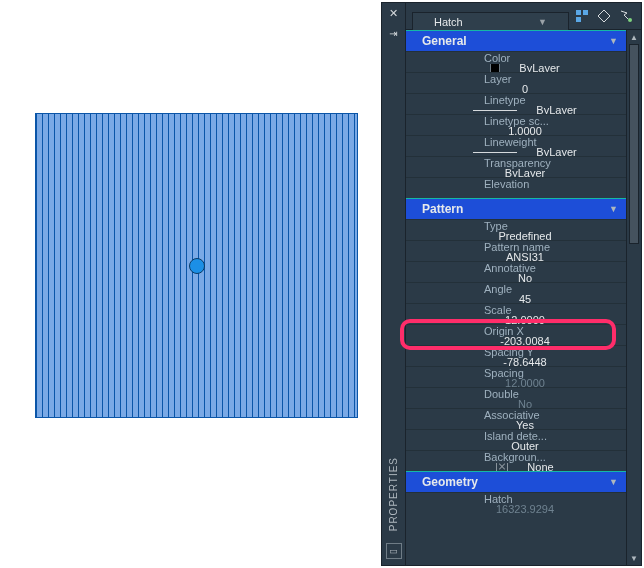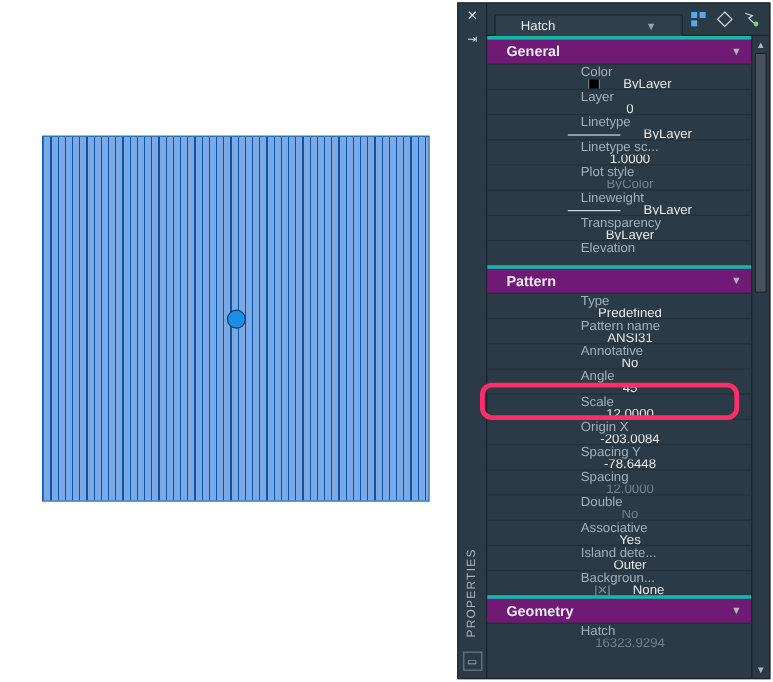--- a/index.html
+++ b/index.html
@@ -184,29 +184,29 @@
     left: 2px;
     right: 2px;
     top: 0;
     height: 200px;
     background: #45525e;
     border: 1px solid #1a232c;
     box-sizing: border-box;
   }
 
   .group-header {
-    background: #701a75;
+    background: #1d4ed8;
     color: #e6e9eb;
     font-weight: 600;
     font-size: 12px;
     padding: 3px 8px 3px 16px;
     display: flex;
     align-items: center;
     justify-content: space-between;
-    border-top: 3px solid #14b8a6;
+    border-top: 1px solid #14b8a6;
   }
   .group-header .collapse {
     font-size: 9px;
     color: #aeb7be;
   }
 
   .prop-row {
     display: flex;
     align-items: center;
     height: 20px;
@@ -345,26 +345,20 @@
               <span>ByLayer</span>
             </div>
           </div>
           <div class="prop-row">
             <div class="prop-label">Linetype sc...</div>
             <div class="prop-value">
               <span>1.0000</span>
             </div>
           </div>
           <div class="prop-row">
-            <div class="prop-label">Plot style</div>
-            <div class="prop-value dim">
-              <span>ByColor</span>
-            </div>
-          </div>
-          <div class="prop-row">
             <div class="prop-label">Lineweight</div>
             <div class="prop-value">
               <span class="line-sample"></span>
               <span>ByLayer</span>
             </div>
           </div>
           <div class="prop-row">
             <div class="prop-label">Transparency</div>
             <div class="prop-value">
               <span>ByLayer</span>

